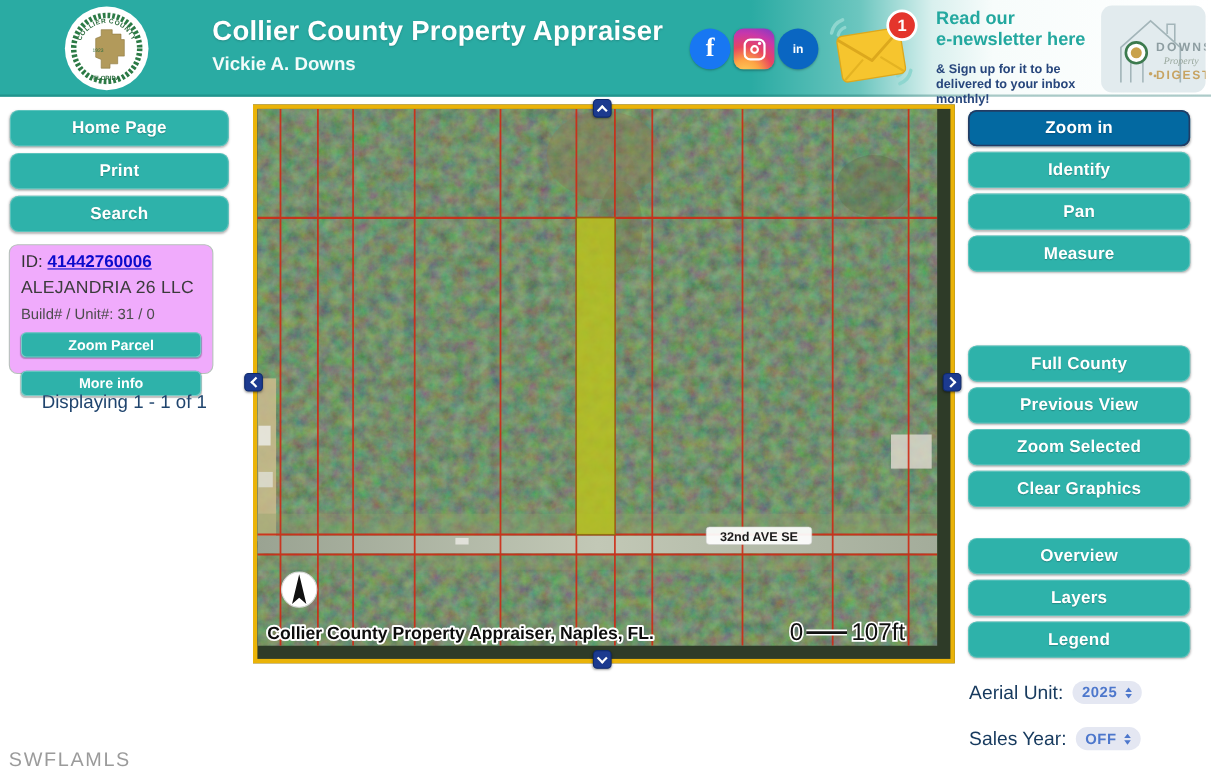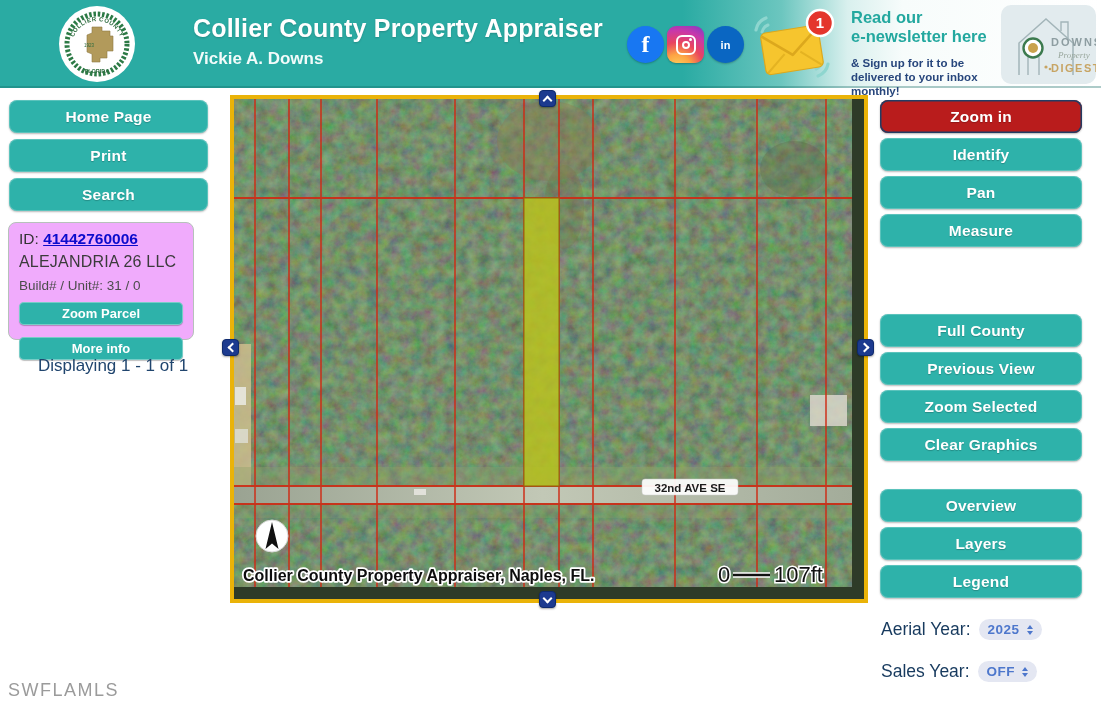--- a/index.html
+++ b/index.html
@@ -30,21 +30,21 @@
   .digest{ position:absolute; left:1001px; top:5px; width:95px; height:79px; background:#e2ebee; border-radius:10px; }
 
   
   .tealbtn{
     height:33px; border-radius:8px; background:#2eb2aa; color:#fff;
     display:flex; align-items:center; justify-content:center;
     font-size:15.5px; font-weight:bold; text-shadow:0 1px 1px rgba(0,0,0,.22);
     box-shadow:inset 0 0 0 1px rgba(255,255,255,.22), 0 1px 2px rgba(0,0,0,.28);
     cursor:pointer; letter-spacing:.2px;
   }
-  .tealbtn.active{ background:#b91c1c; box-shadow:inset 0 0 0 1.5px #233c63, 0 1px 2px rgba(0,0,0,.3); }
+  .tealbtn.active{ background:#0369a1; box-shadow:inset 0 0 0 1.5px #233c63, 0 1px 2px rgba(0,0,0,.3); }
 
   
   .left-btns{ position:absolute; left:9px; top:100px; width:199px; display:flex; flex-direction:column; gap:6px; }
   .parcel-card{
     position:absolute; left:8px; top:222px; width:186px; height:118px;
     background:#f0abfc; border:1px solid #b6c1bb; border-radius:8px; padding:7px 10px;
   }
   .id-line{ font-size:15.5px; color:#333; }
   .id-link{ color:#0b0bcc; font-weight:bold; text-decoration:underline; cursor:pointer; }
   .owner-line{ margin-top:5px; font-size:16px; color:#3b3b3b; letter-spacing:.2px; }
@@ -282,21 +282,21 @@
     <div class="tealbtn">Clear Graphics</div>
   </div>
 
   <div class="right-group g3">
     <div class="tealbtn">Overview</div>
     <div class="tealbtn">Layers</div>
     <div class="tealbtn">Legend</div>
   </div>
 
   <div class="year-row yr1">
-    <span class="year-label">Aerial Year:</span>
+    <span class="year-label">Aerial Unit:</span>
     <span class="pill">
       <span class="val">2025</span>
       <span class="stepper">
           <span class="tri up"></span>
           <span class="tri down"></span>
         </span>
     </span>
   </div>
 
   <div class="year-row yr2">

